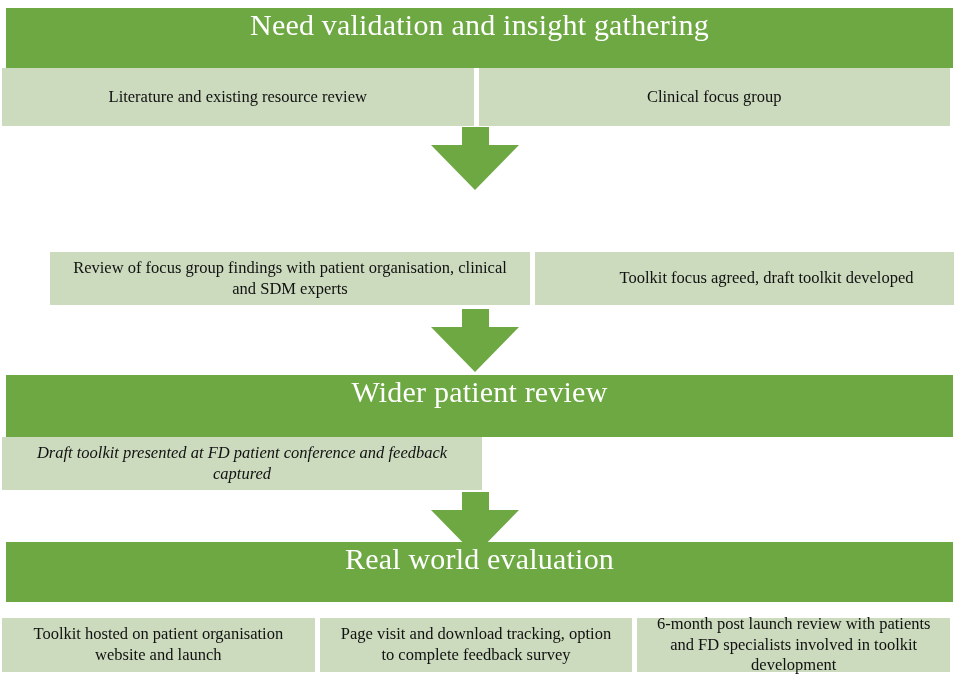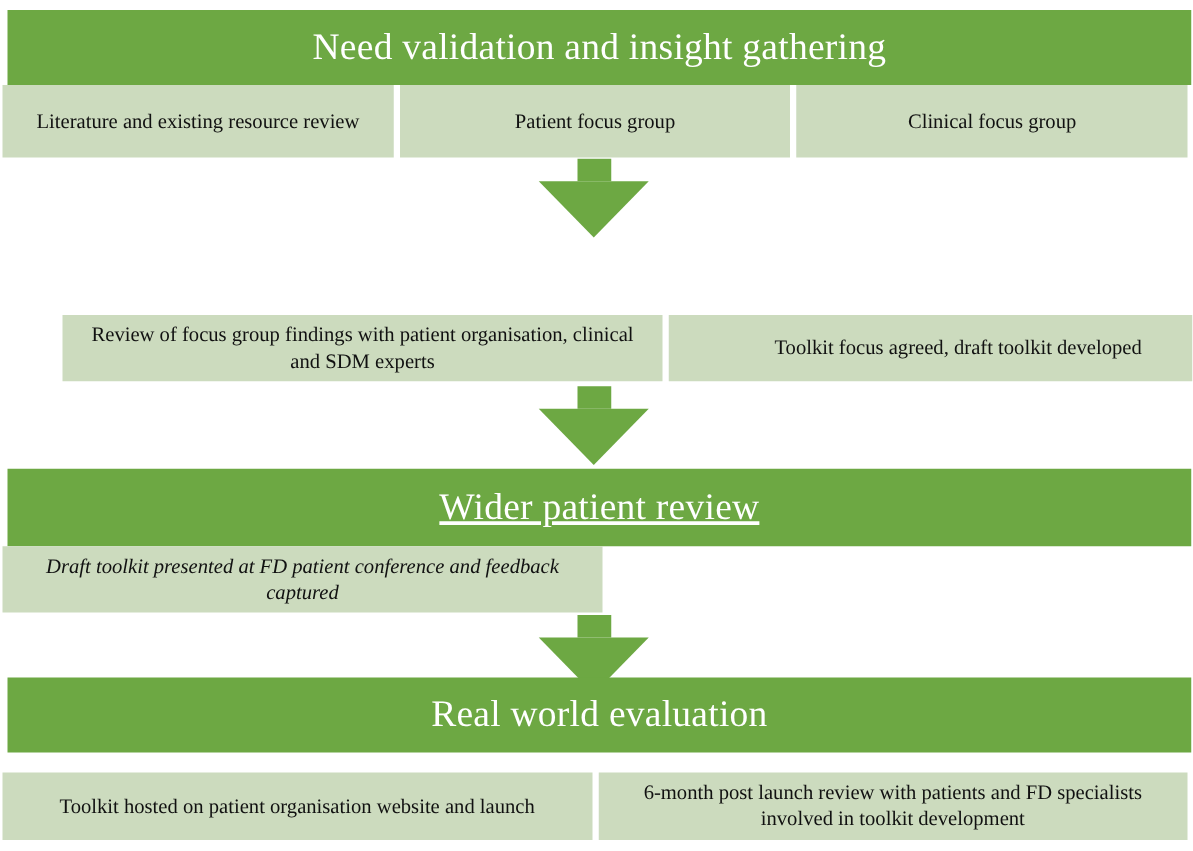--- a/index.html
+++ b/index.html
@@ -19,21 +19,21 @@
     font-family: "Liberation Serif", "DejaVu Serif", serif;
     overflow: hidden;
   }
   .phase-header {
     position: absolute;
     left: 6px;
     width: 947px;
     background: var(--green);
     color: var(--header-text);
     display: flex;
-    align-items: center;
+    align-items: flex-start;
     justify-content: center;
     font-size: 30px;
     letter-spacing: 0.2px;
   }
   .phase-row {
     position: absolute;
     left: 2px;
     width: 948px;
     display: flex;
     gap: 5px;
@@ -71,40 +71,37 @@
     border-right: 44px solid transparent;
     border-top: 45px solid var(--green);
   }
   
   .h1 { top: 8px;   height: 60px; }
   .r1 { top: 68px;  height: 58px; }
   .a1 { top: 127px; }
   .h2 { top: 190px; height: 62px; }
   .r2 { top: 252px; height: 53px; margin-left: 48px; }
   .a2 { top: 309px; }
-  .h3 { top: 375px; height: 62px; text-decoration: underline; }
+  .h3 { top: 375px; height: 62px; }
   .r3 { top: 437px; height: 53px; font-style: italic; }
   .a3 { top: 492px; }
   .h4 { top: 542px; height: 60px; }
   .r4 { top: 618px; height: 54px; }
 </style>
 </head>
 <body>
 
 <div class="canvas">
 
   <div class="phase-header h1">
     <span>Need validation and insight gathering</span>
   </div>
   <div class="phase-row r1 cols3">
     <div class="cell">
       <span>Literature and existing resource review</span>
-    </div>
-    <div class="cell">
-      <span>Patient focus group</span>
     </div>
     <div class="cell">
       <span>Clinical focus group</span>
     </div>
   </div>
 
   <div class="arrow a1">
     <div class="stem"></div>
     <div class="head"></div>
   </div>
@@ -138,17 +135,20 @@
   </div>
 
   <div class="phase-header h4">
     <span>Real world evaluation</span>
   </div>
   <div class="phase-row r4 cols3">
     <div class="cell">
       <span>Toolkit hosted on patient organisation website and launch</span>
     </div>
     <div class="cell">
+      <span>Page visit and download tracking, option to complete feedback survey</span>
+    </div>
+    <div class="cell">
       <span>6-month post launch review with patients and FD specialists involved in toolkit development</span>
     </div>
   </div>
 
 </div>
 
 </body></html>

